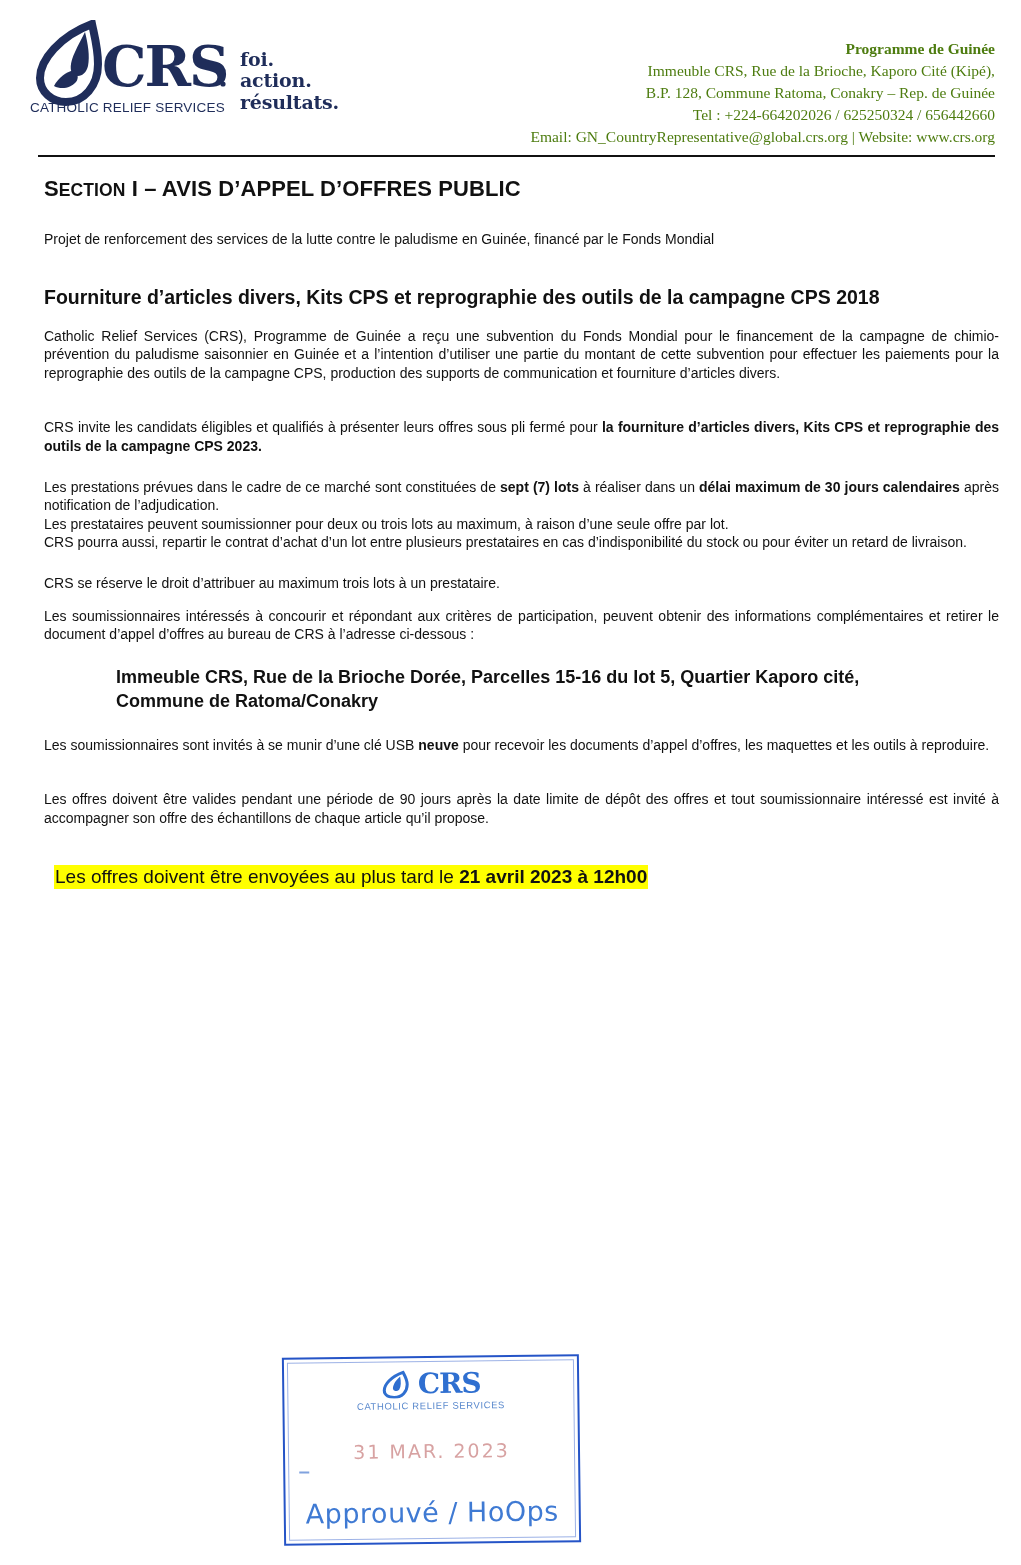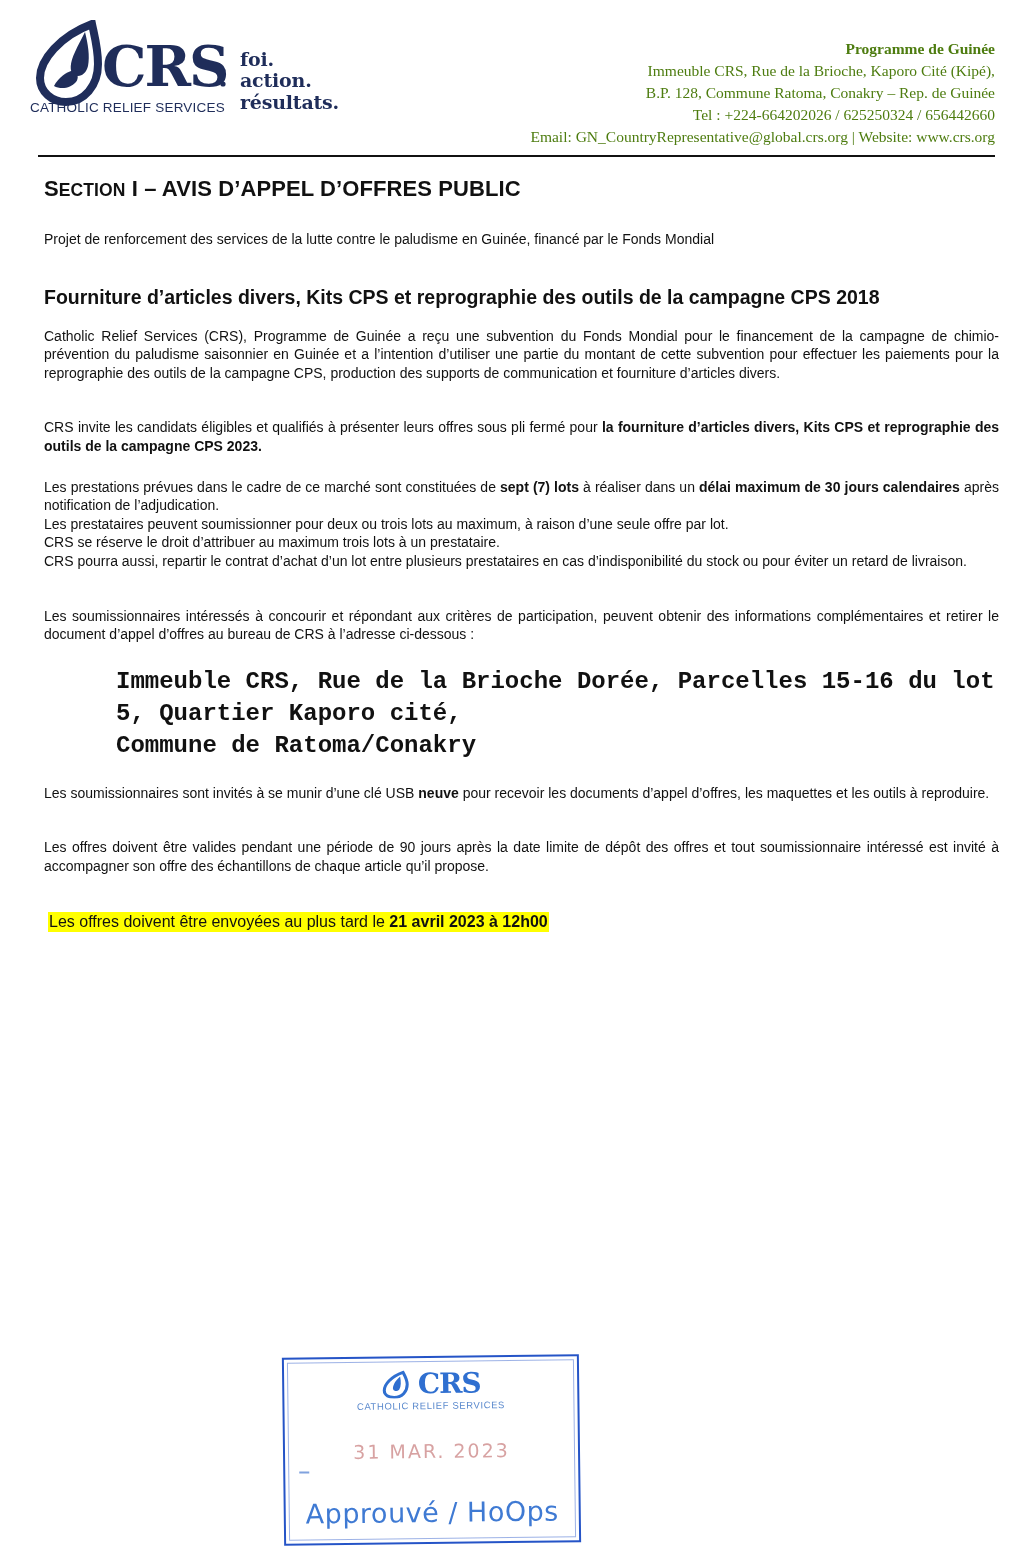--- a/index.html
+++ b/index.html
@@ -107,30 +107,29 @@
     margin: 0 0 16px 0;
     font-size: 19.5px;
     line-height: 1.33;
   }
   .b { font-weight: 700; }
 
   .addr-indent {
     margin: 0 0 22px 0;
     padding-left: 72px;
     font-weight: 700;
-    font-size: 24px;
-    line-height: 1.33;
-    font-family: Liberation Mono, monospace;
+    font-size: 18px;
+    line-height: 1.33;
   }
 
   .spacer-sm { height: 14px; }
 
   .highlight-line {
-    margin: 0 0 22px 4px;
-    font-size: 16px;
+    margin: 0 0 22px 10px;
+    font-size: 19px;
     line-height: 1.33;
     display: block;
   }
   .hl {
     background: #ffff00;
     padding: 1px 1px 2px 1px;
     box-decoration-break: clone;
     -webkit-box-decoration-break: clone;
   }
 
@@ -277,22 +276,22 @@
 
   <p class="para">
     <span>CRS invite les candidats éligibles et qualifiés à présenter leurs offres sous pli fermé pour </span><span class="b">la fourniture d’articles divers, Kits CPS et reprographie des outils de la campagne CPS 2023.</span>
   </p>
 
   <p class="para tight">
     <span>Les prestations prévues dans le cadre de ce marché sont constituées de </span><span class="b">sept (7) lots</span><span> à réaliser dans un </span><span class="b">délai maximum de 30 jours calendaires</span><span> après notification de l’adjudication.</span>
   </p>
 
   <p class="para tight">Les prestataires peuvent soumissionner pour deux ou trois lots au maximum, à raison d’une seule offre par lot.</p>
+  <p class="para">CRS pourra aussi, repartir le contrat d’achat d’un lot entre plusieurs prestataires en cas d’indisponibilité du stock ou pour éviter un retard de livraison.</p>
   <p class="para tight nojust">CRS se réserve le droit d’attribuer au maximum trois lots à un prestataire.</p>
-  <p class="para">CRS pourra aussi, repartir le contrat d’achat d’un lot entre plusieurs prestataires en cas d’indisponibilité du stock ou pour éviter un retard de livraison.</p>
 
   <div class="spacer-sm"></div>
 
   <p class="para">Les soumissionnaires intéressés à concourir et répondant aux critères de participation, peuvent obtenir des informations complémentaires et retirer le document d’appel d’offres au bureau de CRS à l’adresse ci-dessous :</p>
 
   <div class="addr-indent">
     <div>Immeuble CRS, Rue de la Brioche Dorée, Parcelles 15-16 du lot 5, Quartier Kaporo cité,</div>
     <div>Commune de Ratoma/Conakry</div>
   </div>
 

